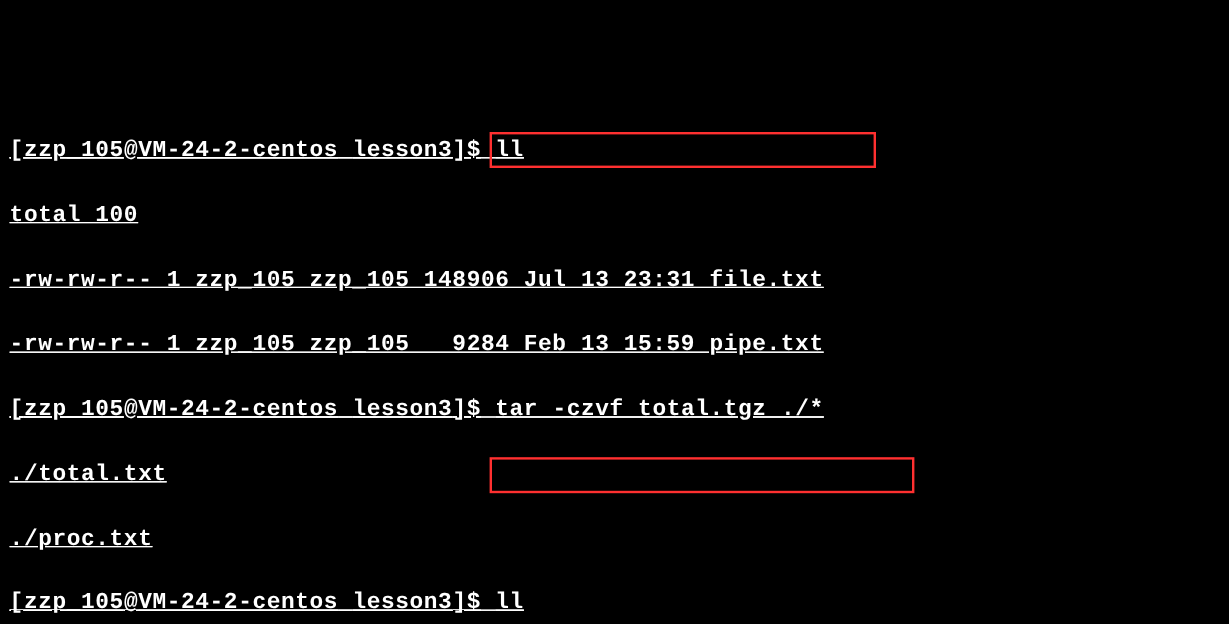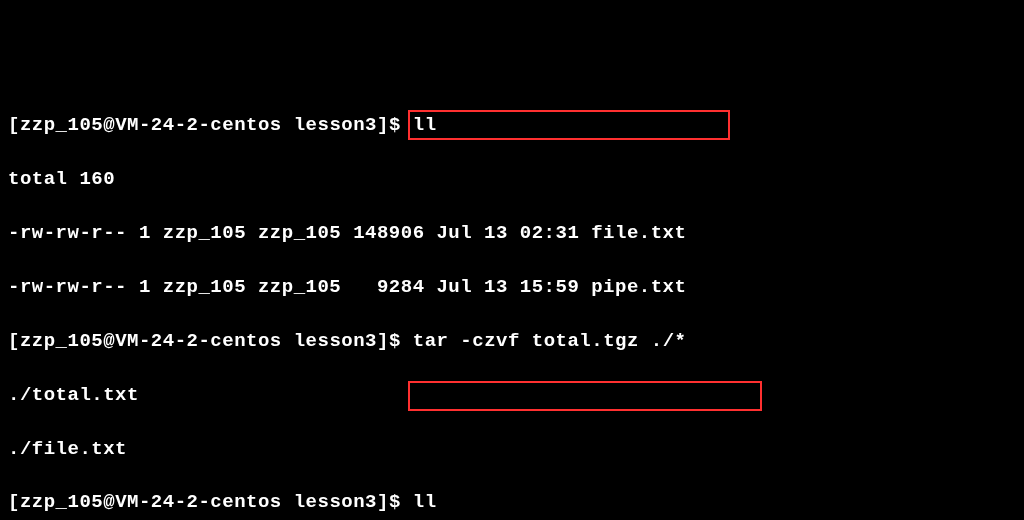--- a/index.html
+++ b/index.html
@@ -1,15 +1,15 @@
 <!DOCTYPE html>
 <html><head>
   <meta charset="utf-8">
   <style>
-    * { margin: 0; padding: 0; box-sizing: border-box; }
+    * { margin: 0; padding: 0; box-sizing: border-box; text-decoration: underline; }
     body {
       background: #000;
       color: #fff;
       font-family: "Consolas", "Courier New", monospace;
       font-size: 19px;
       font-weight: bold;
       line-height: 1.42;
       padding: 4px 8px;
       width: 1024px;
       height: 520px;
@@ -36,26 +36,26 @@
       height: 30px;
       pointer-events: none;
     }
   </style>
 </head>
 <body>
 
 
 
 <div class="line"><span><span>[</span><span>zzp_105</span>@<span>VM-24-2-centos</span> <span>lesson3</span><span>]$</span></span> <span>ll</span></div>
-<div class="line">total 160</div>
-<div class="line">-rw-rw-r-- 1 zzp_105 zzp_105 148906 Jul 13 02:31 file.txt</div>
-<div class="line">-rw-rw-r-- 1 zzp_105 zzp_105   9284 Jul 13 15:59 pipe.txt</div>
+<div class="line">total 100</div>
+<div class="line">-rw-rw-r-- 1 zzp_105 zzp_105 148906 Jul 13 23:31 file.txt</div>
+<div class="line">-rw-rw-r-- 1 zzp_105 zzp_105   9284 Feb 13 15:59 pipe.txt</div>
 <div class="line"><span><span>[</span><span>zzp_105</span>@<span>VM-24-2-centos</span> <span>lesson3</span><span>]$</span></span> <span>tar -czvf total.tgz ./*</span></div>
 <div class="line">./total.txt</div>
-<div class="line">./file.txt</div>
+<div class="line">./proc.txt</div>
 <div class="line"><span><span>[</span><span>zzp_105</span>@<span>VM-24-2-centos</span> <span>lesson3</span><span>]$</span></span> <span>ll</span></div>
 
 
 
 
 
 
 
 
 

